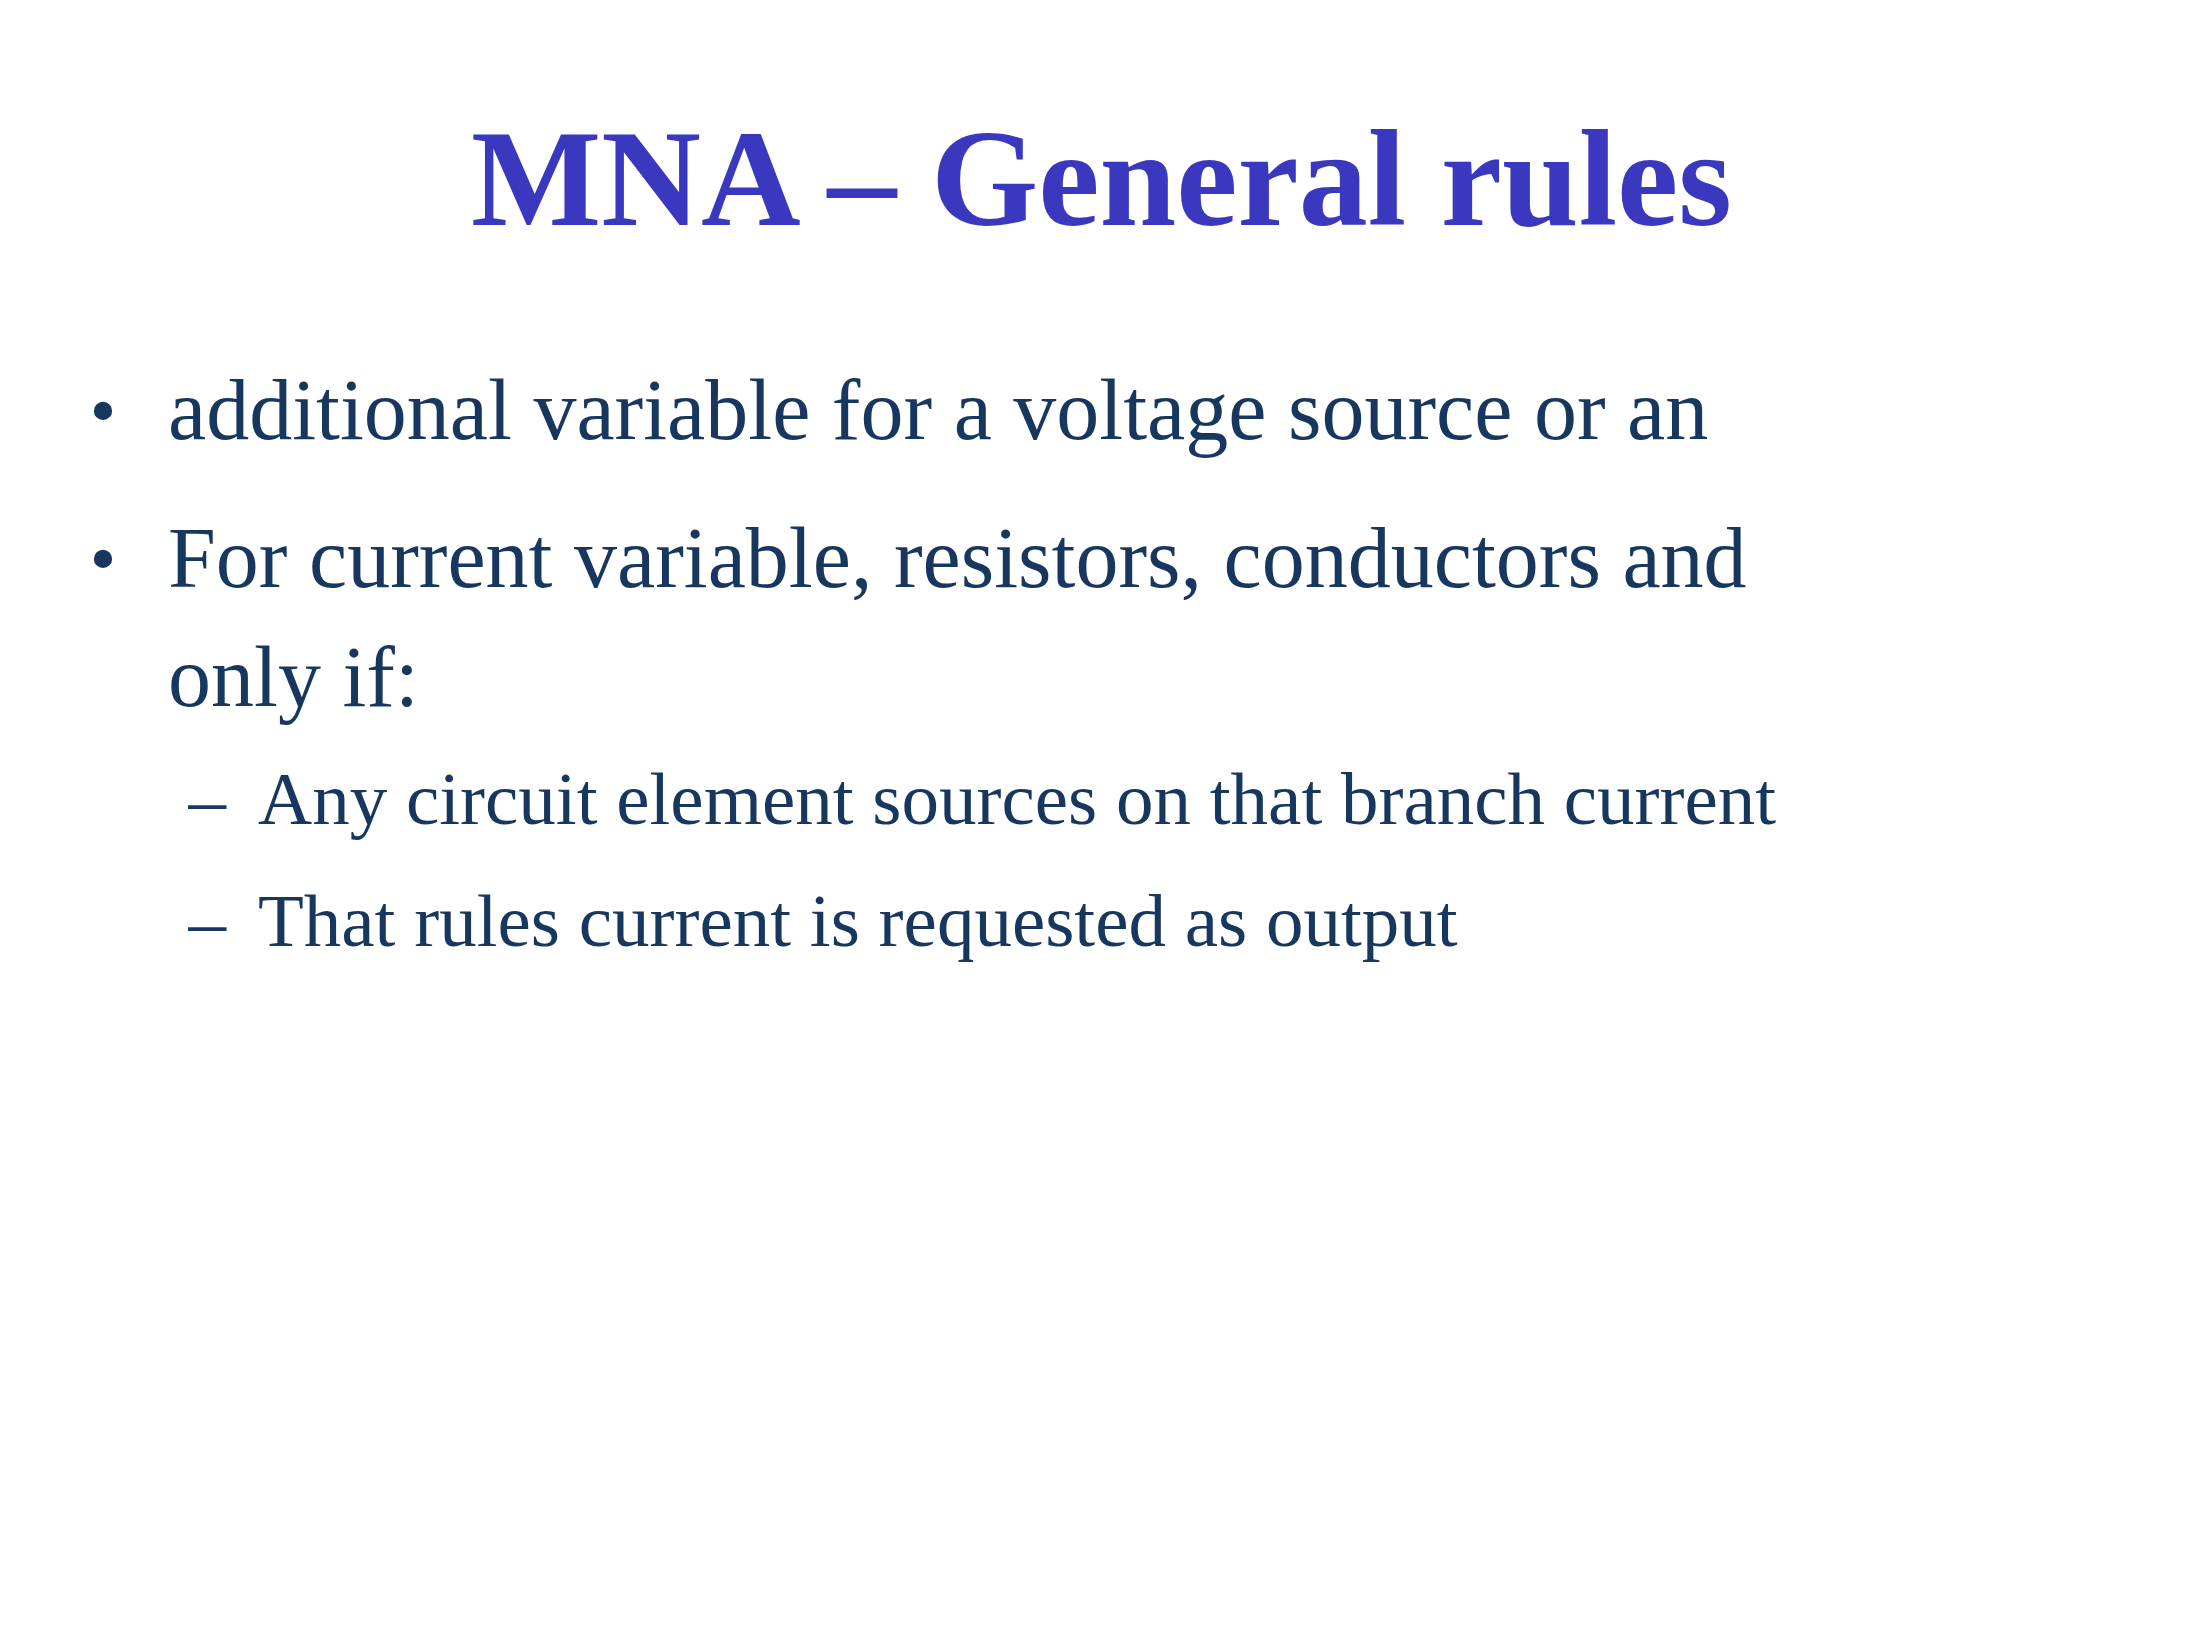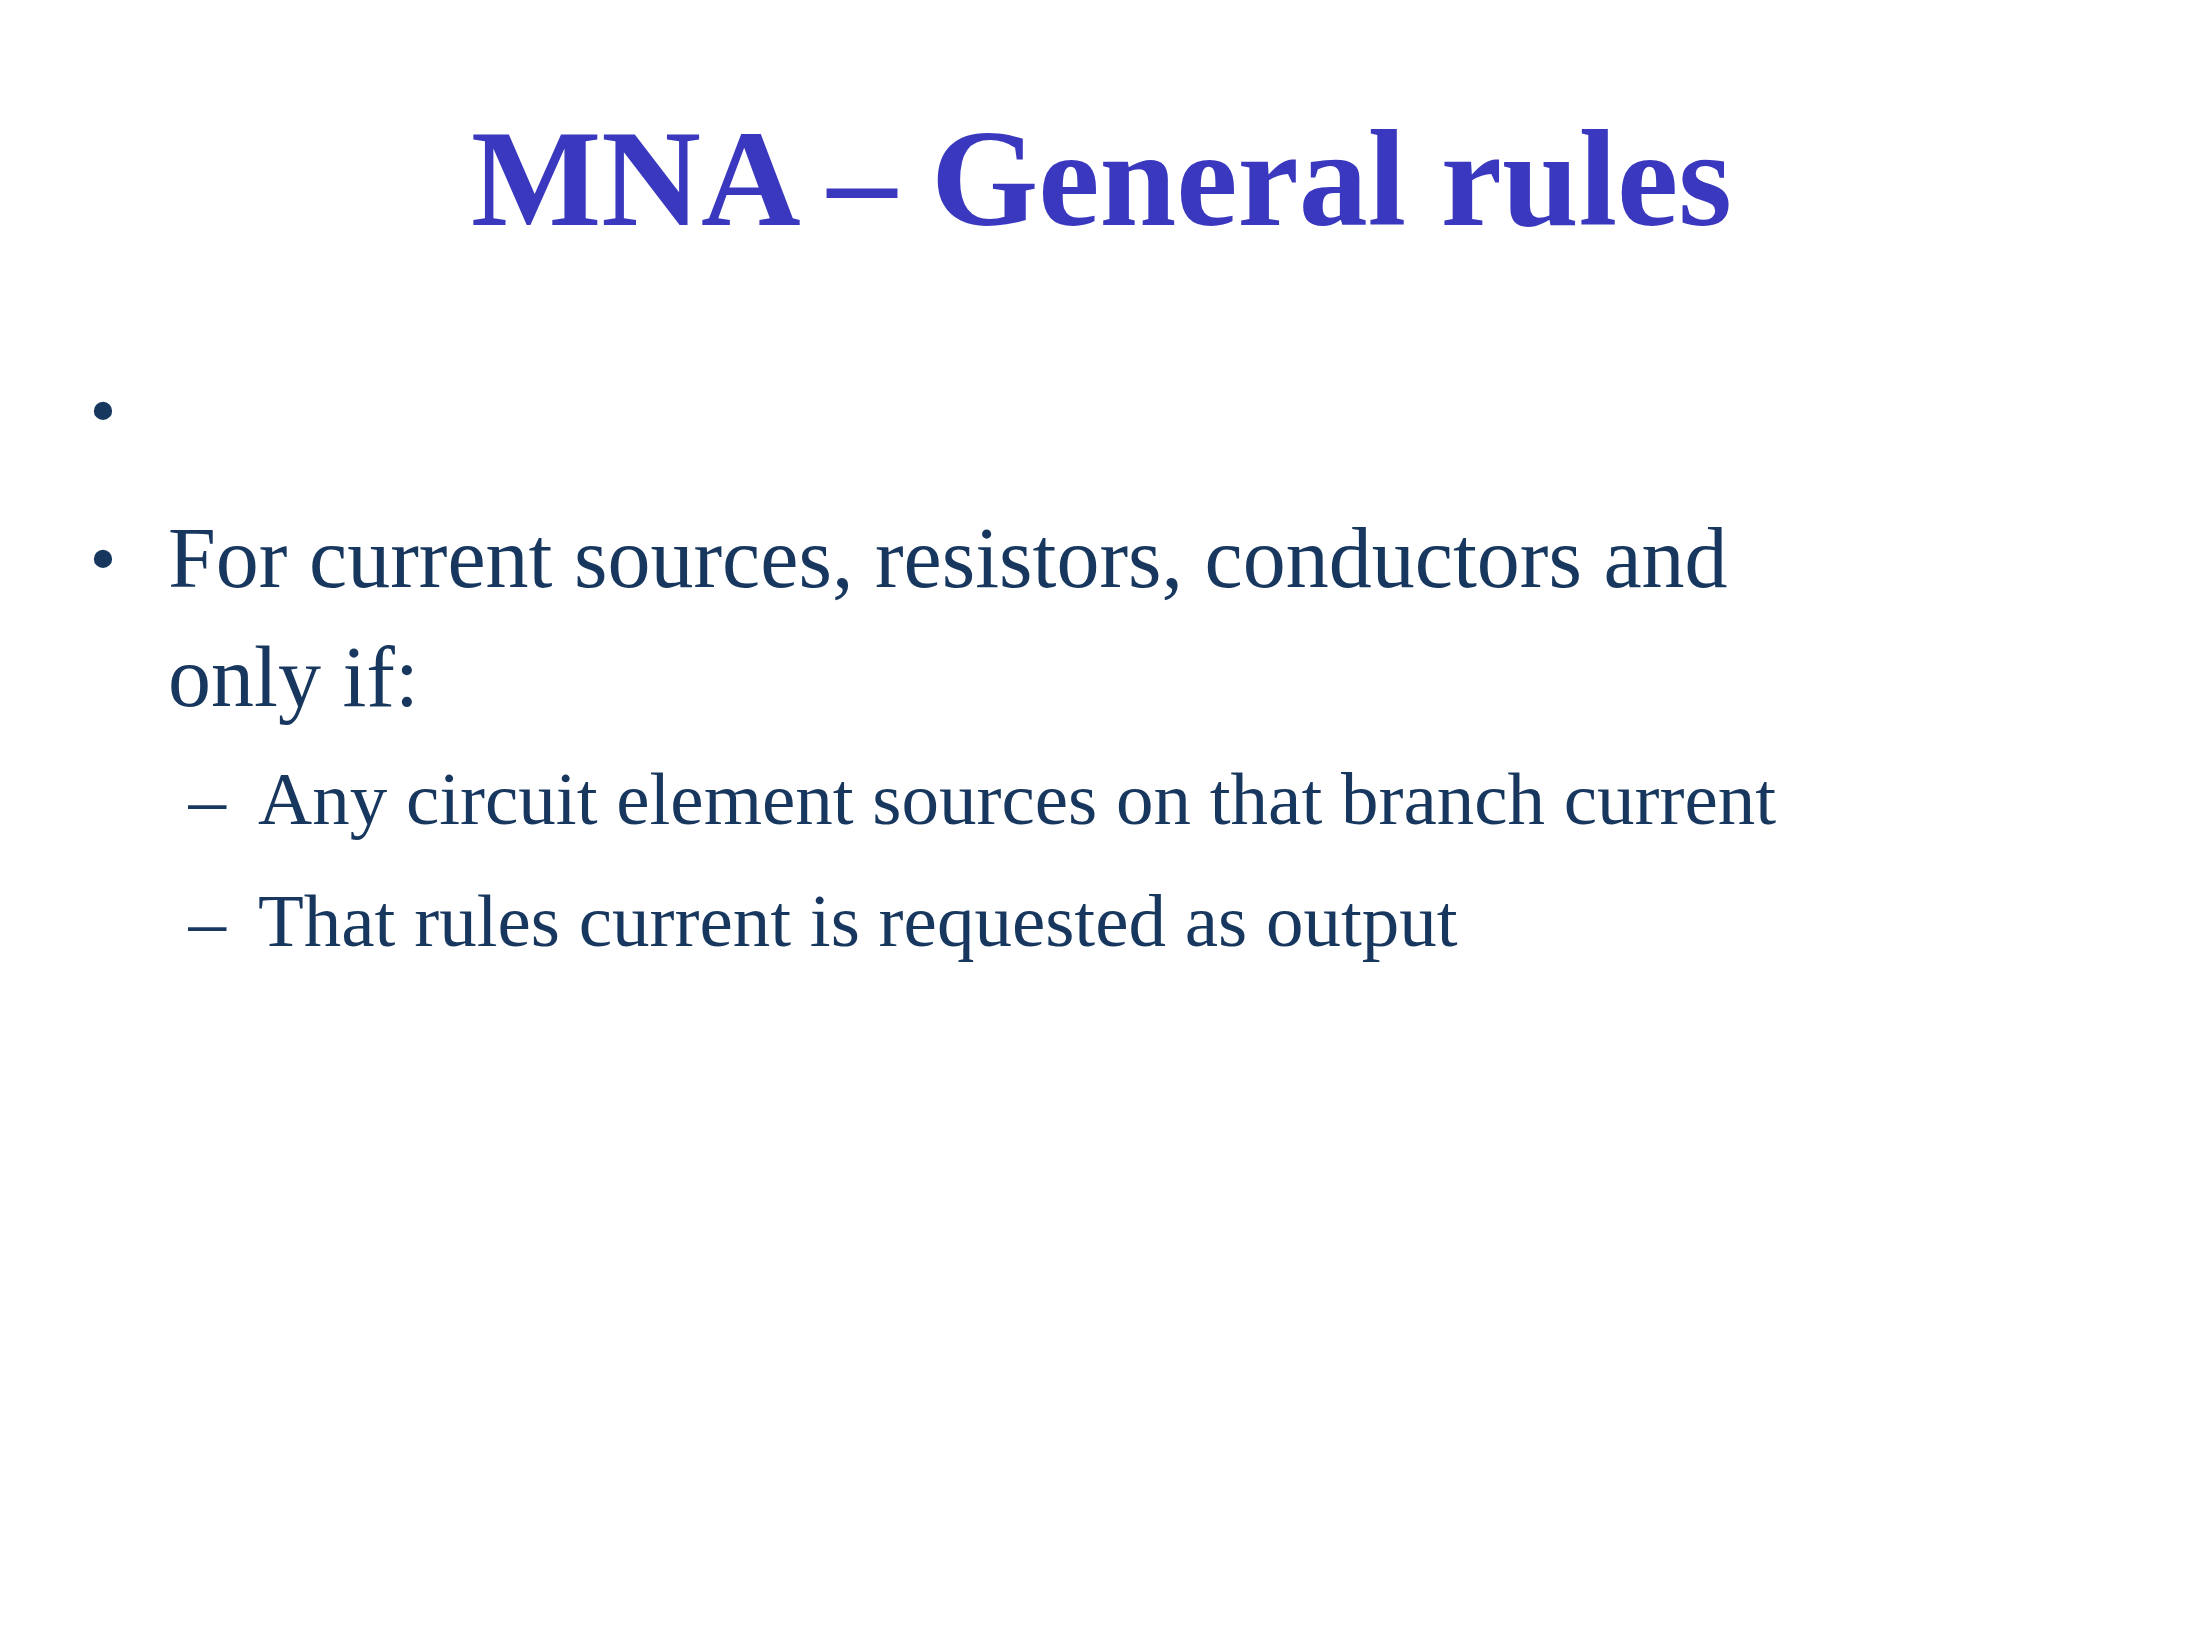--- a/index.html
+++ b/index.html
@@ -80,27 +80,28 @@
 
 <div class="slide">
 
   <h1 class="slide-title">MNA – General rules</h1>
 
   <div class="content">
 
     <div class="item lvl1">
       <span class="marker">•</span>
       <div class="text">
+        <div class="ln">additional variable for a voltage source or an</div>
       </div>
     </div>
 
     <div class="item lvl1">
       <span class="marker">•</span>
       <div class="text">
-        <div class="ln">For current sources, resistors, conductors and</div>
+        <div class="ln">For current variable, resistors, conductors and</div>
         <div class="ln">only if:</div>
       </div>
     </div>
 
     <div class="sublist">
 
       <div class="item lvl2">
         <span class="marker dash">–</span>
         <div class="text">
           <div class="ln">Any circuit element sources on that branch current</div>

